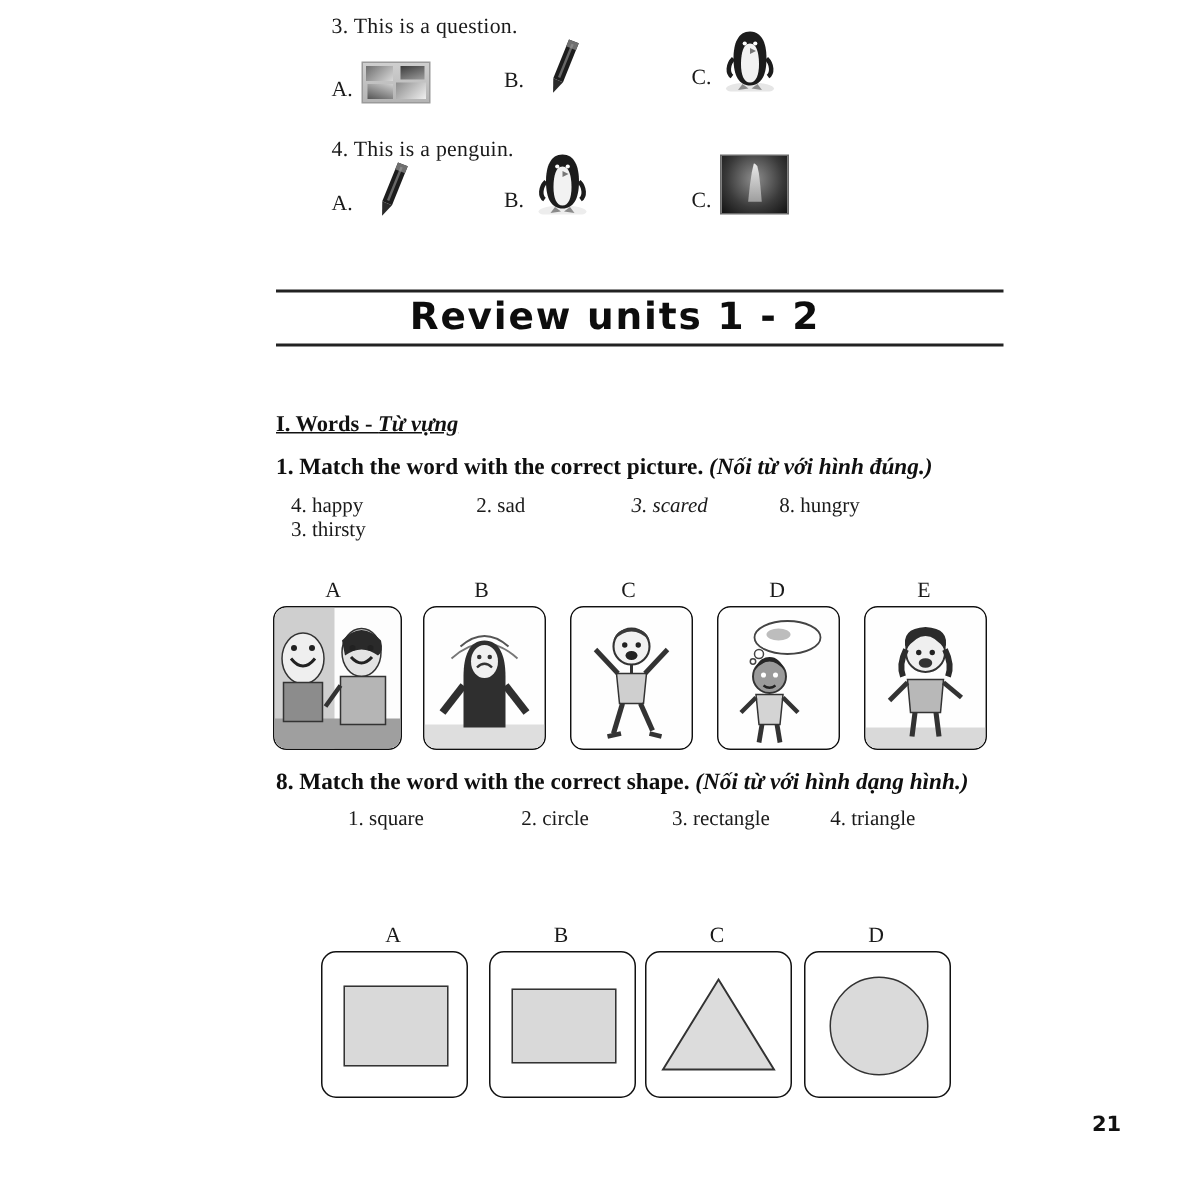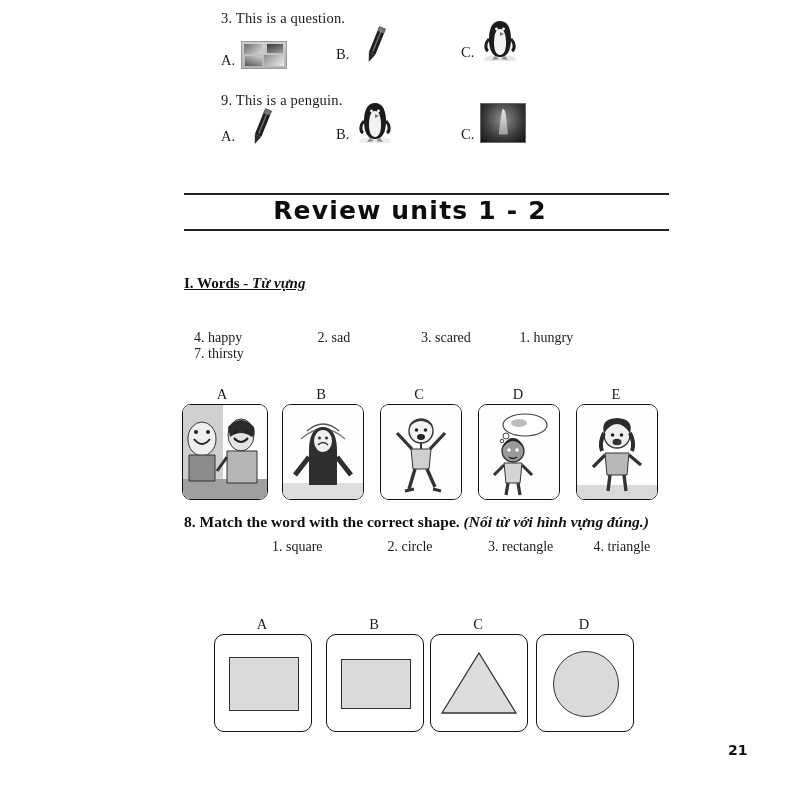--- a/index.html
+++ b/index.html
@@ -248,21 +248,21 @@
             <path d="M31 22 C35 26 35 32 32 34" stroke="#1c1c1c" stroke-width="3" fill="none"></path>
             <polygon points="15,39 12,43 19,42" fill="#8a8a8a"></polygon>
             <polygon points="25,39 28,43 21,42" fill="#8a8a8a"></polygon>
           </svg>
         </span>
       </div>
     </div>
   </div>
 
   <div class="q-block" style="left:205px; top:92px; width:420px;">
-    <div class="q-text">9. This is a penguin.</div>
+    <div class="q-text">4. This is a penguin.</div>
     <div class="choices" style="margin-top:14px;">
 
       <div class="choice" style="left:0px; top:-18px;">
         <span class="choice-label">A.</span>
         <span class="thumb thumb-pen">
           <svg width="40" height="44" viewBox="0 0 40 44">
             <g transform="rotate(22 20 22)">
               <rect x="17" y="3" width="7" height="28" fill="#1d1d1d"></rect>
               <rect x="17" y="3" width="7" height="5" fill="#6f6f6f"></rect>
               <polygon points="17,31 24,31 20.5,40" fill="#2a2a2a"></polygon>
@@ -300,27 +300,30 @@
   </div>
 
   <div class="rule" style="left:168px; top:193px; width:485px;"></div>
   <div class="review-title" style="top:196px;">Review units 1 - 2</div>
   <div class="rule" style="left:168px; top:229px; width:485px;"></div>
 
   <div class="h-words" style="left:168px; top:275px;text-decoration:underline;">
     <span>I. Words - </span><span class="vn">Từ vựng</span>
   </div>
 
+  <div class="task" style="left:168px; top:303px;">
+    <span>1. Match the word with the correct picture. </span><span class="vn">(Nối từ với hình đúng.)</span>
+  </div>
 
   <div class="word-row" style="left:178px; top:330px; width:480px;">
     <span style="width:96px;">4. happy</span>
     <span style="width:100px;margin-left:24px;">2. sad</span>
-    <span style="width:95px;">3. scared</span>
-    <span style="width:88px;">1. hungry</span>
-    <span style="width:80px;">7. thirsty</span>
+    <span style="width:95px;font-style:italic;">3. scared</span>
+    <span style="width:88px;">8. hungry</span>
+    <span style="width:80px;">3. thirsty</span>
   </div>
 
   <div class="card-letter" style="left:196px; top:386px;">A</div>
   <div class="card-letter" style="left:295px; top:386px;">B</div>
   <div class="card-letter" style="left:393px; top:386px;">C</div>
   <div class="card-letter" style="left:492px; top:386px;">D</div>
   <div class="card-letter" style="left:590px; top:386px;">E</div>
 
   <div class="card" style="left:166px; top:404px; width:84px;">
     <div class="card-inner">
@@ -420,24 +423,24 @@
         <path d="M28 48 L52 48 L50 70 L30 70 Z" fill="#b8b8b8" stroke="#333"></path>
         <path d="M28 50 L16 62" stroke="#333" stroke-width="3.2" fill="none"></path>
         <path d="M52 50 L64 60" stroke="#333" stroke-width="3.2" fill="none"></path>
         <path d="M33 70 L31 86" stroke="#333" stroke-width="3.4" fill="none"></path>
         <path d="M47 70 L49 86" stroke="#333" stroke-width="3.4" fill="none"></path>
       </svg>
     </div>
   </div>
 
   <div class="task" style="left:168px; top:513px;">
-    <span>8. Match the word with the correct shape. </span><span class="vn">(Nối từ với hình vựng đúng.)</span>
-  </div>
-
-  <div class="word-row" style="left:216px; top:539px; width:450px;margin-left:40px;">
+    <span>8. Match the word with the correct shape. </span><span class="vn">(Nối từ với hình dạng hình.)</span>
+  </div>
+
+  <div class="word-row" style="left:216px; top:539px; width:450px;">
     <span style="width:112px;">1. square</span>
     <span style="width:97px;">2. circle</span>
     <span style="width:102px;">3. rectangle</span>
     <span style="width:90px;">4. triangle</span>
   </div>
 
   <div class="shape-letter" style="left:236px; top:616px;">A</div>
   <div class="shape-letter" style="left:348px; top:616px;">B</div>
   <div class="shape-letter" style="left:452px; top:616px;">C</div>
   <div class="shape-letter" style="left:558px; top:616px;">D</div>

